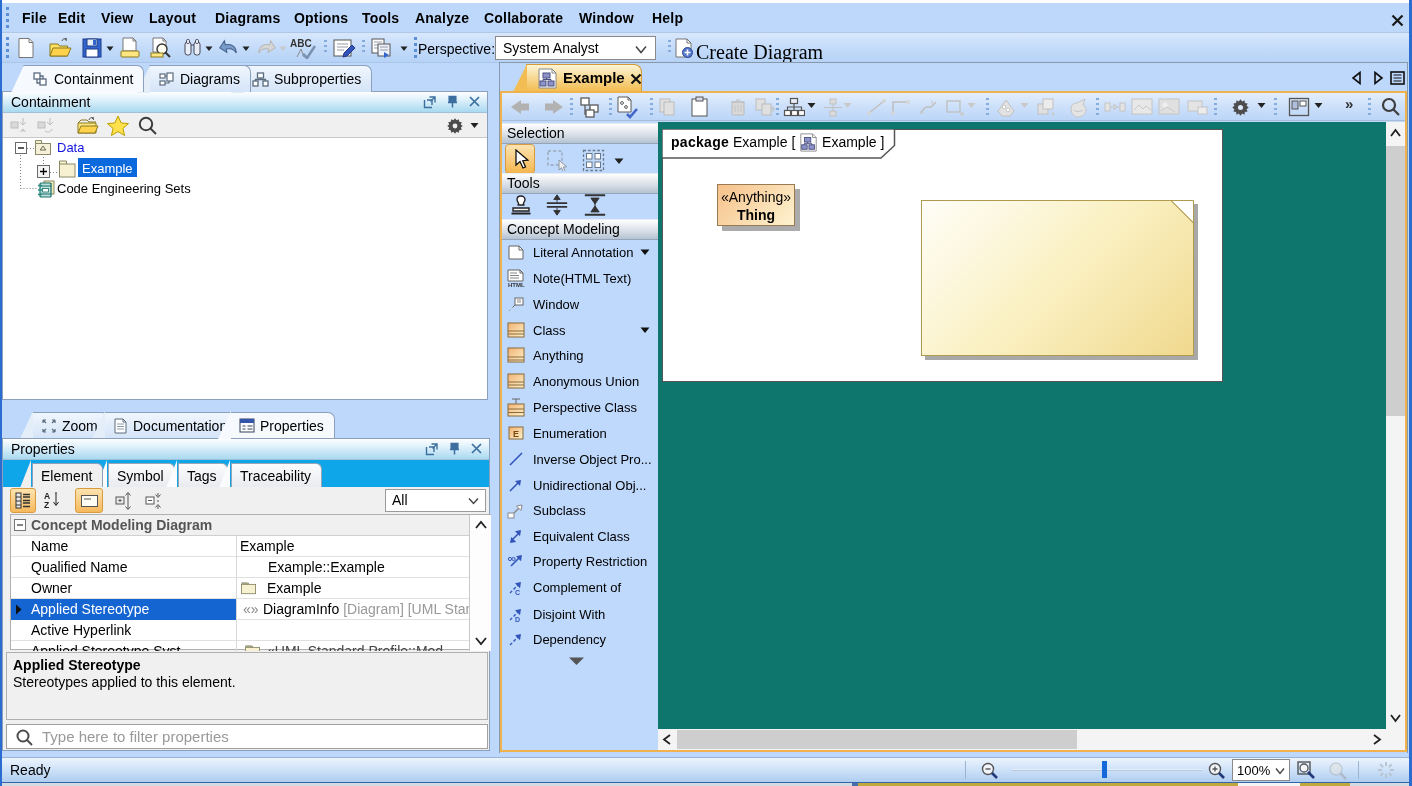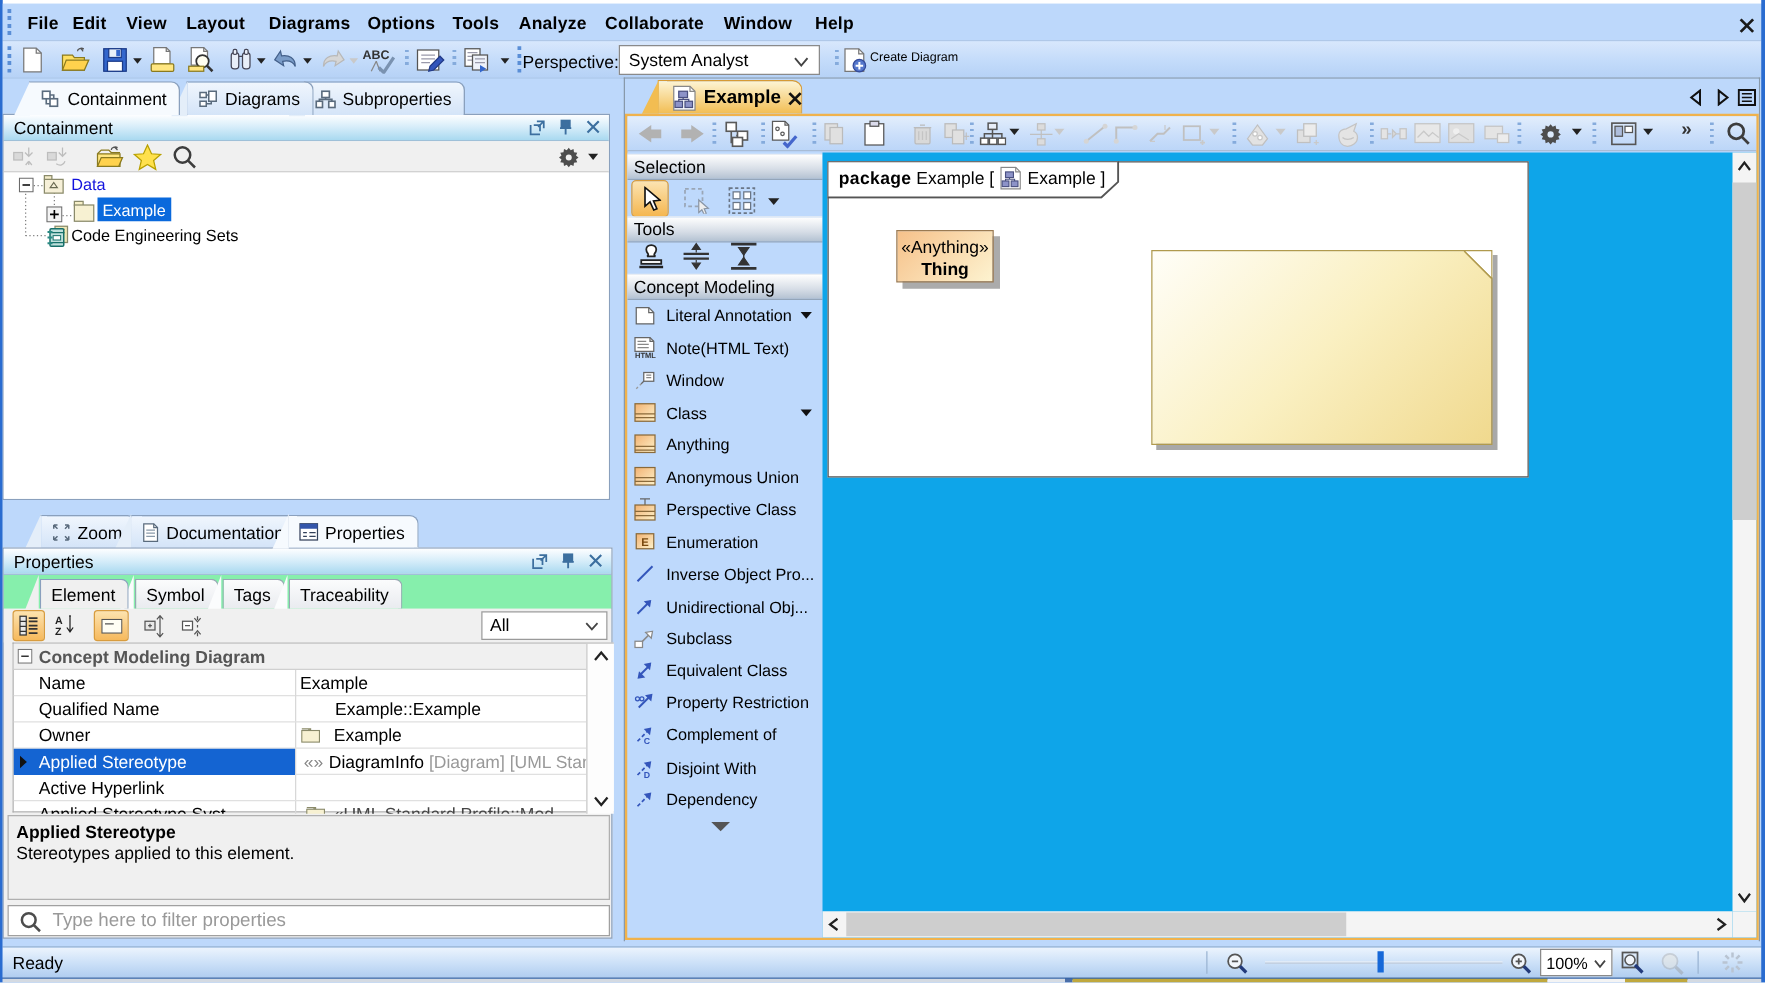--- a/index.html
+++ b/index.html
@@ -33,21 +33,21 @@
 
 #bottomtabs { left:2px; top:411px; width:494px; height:28px; }
 #props-panel { left:2px; top:438px; width:488px; height:313px; border:1px solid #8aa0bd; background:#f0f0f0; }
 
 
 #docarea { left:499px; top:62px; width:909px; height:691px; border-top:1px solid #8899aa; border-left:1px solid #8899aa; border-right:1px solid #8899aa; background:#bdd8fb; }
 #doctabs { position:absolute; left:0; top:0; width:907px; height:28px; background:#bdd8fb; }
 #docwin { position:absolute; left:0; top:28px; width:907px; height:661px; border:2px solid #f0b24c; background:#bed9fc; }
 #doctoolbar { position:absolute; left:0; top:0; width:903px; height:28px; background:linear-gradient(to bottom,#e3eefc 0%,#cbdffa 55%,#bcd6f8 100%); border-bottom:1px solid #a8bcd6; }
 #palette { position:absolute; left:0; top:29px; width:156px; bottom:0; background:#bed9fc; }
-#canvas { position:absolute; left:156px; top:29px; right:0; bottom:0; background:#0ea5e9;padding-left:19px; }
+#canvas { position:absolute; left:156px; top:29px; right:0; bottom:0; background:#0f766e;padding-left:19px; }
 .sechdr { position:absolute; left:0; right:0; height:21px; background:linear-gradient(to bottom,#fefefe 0%,#d6dde6 60%,#b4c2d2 100%); border-top:1px solid #e8edf4; border-bottom:1px solid #93a5ba; font-size:14px; padding-left:5px; padding-top:1px; }
 .palitem { position:absolute; left:5px; height:26px; display:flex; align-items:center; gap:8px; font-size:13px; }
 
 
 #statusbar { left:2px; top:757px; width:1407px; height:25px; background:linear-gradient(to bottom,#ecf4fd 0%,#cde1f8 50%,#b0cdf0 100%); border-top:1px solid #98b4d4; font-size:14px; }
 #bottombar { left:0; top:782px; width:1412px; height:4px; background:#d8dfe8; }
 
 
 .sep-dots { position:absolute; width:3px; background-image:repeating-linear-gradient(to bottom,#85abdc 0 2px, transparent 2px 5px); }
 .vline { position:absolute; width:1px; background:#9cb2cc; }
@@ -160,21 +160,21 @@
           <path d="M1 1.5 L6 7.5 L11 1.5" fill="none" stroke="#444" stroke-width="1.5"></path>
         </svg>
     </div>
     <div class="sep-dots" style="left:666px;top:7px;bottom:7px;"></div>
     <svg class="abs" style="left:671px;top:4px;" width="22" height="22" viewBox="0 0 22 22">
         <path d="M3 2 h11 l4 4 v14 h-15 z" fill="#fff" stroke="#777"></path>
         <path d="M14 2 v4 h4" fill="none" stroke="#777"></path>
         <circle cx="14.5" cy="15.5" r="5" fill="#5577cc" stroke="#334a99"></circle>
         <path d="M14.5 12.5 v6 M11.5 15.5 h6" stroke="#fff" stroke-width="1.6"></path>
       </svg>
-    <span class="abs" style="left:694px;top:8px;font-size:10px;">Create Diagram</span>
+    <span class="abs" style="left:694px;top:8px;font-size:20px;font-family:Liberation Serif, serif;">Create Diagram</span>
   </div>
   <div class="abs" id="lefttabs">
     <div class="ptab active" style="left:21px; top:2px;">
         <div class="slant" style="border-bottom-color:#f6fafe;"></div>
       <svg width="17" height="17" viewBox="0 0 17 17">
           <g fill="none" stroke="#5a6b7d" stroke-width="1.3">
             <rect x="2" y="2" width="6" height="6" fill="#fff"></rect>
             <rect x="8" y="8" width="6" height="6" fill="#fff"></rect>
             <path d="M5 8 v4 h3 M8 5 h3 v3"></path>
           </g>
@@ -347,21 +347,21 @@
             <g stroke="#3c6f9f" stroke-width="1.5" fill="#3c6f9f">
               <rect x="2.2" y="1.5" width="6.6" height="5.5" fill="#3c6f9f"></rect>
               <path d="M1 7.5 h9 M5.5 7.5 v5"></path>
             </g>
           </svg>
         <svg width="13" height="13" viewBox="0 0 13 13">
             <path d="M2 2 L11 11 M11 2 L2 11" stroke="#3c6f9f" stroke-width="1.7" fill="none"></path>
           </svg>
       </div>
     </div>
-    <div class="abs" style="left:0;top:21px;right:0;height:27px;background:#86efac;">
+    <div class="abs" style="left:0;top:21px;right:0;height:27px;background:#0ea5e9;">
       <div class="ptab active" style="left:29px;top:3px;height:24px;background:#f0f0f0;border-radius:0 6px 0 0;">
           <div class="slant" style="border-bottom-color:#f0f0f0;border-left-width:11px;"></div>
           <span>Element</span>
         </div>
       <div class="ptab" style="left:105px;top:3px;height:24px;background:linear-gradient(to bottom,#fbfcfd,#e9ebef);border-radius:0 6px 0 0;border-color:#9aa6b4;">
           <div class="slant" style="border-bottom-color:#fbfcfd;border-left-width:11px;"></div>
           <span>Symbol</span>
         </div>
       <div class="ptab" style="left:175px;top:3px;height:24px;background:linear-gradient(to bottom,#fbfcfd,#e9ebef);border-radius:0 6px 0 0;border-color:#9aa6b4;">
           <div class="slant" style="border-bottom-color:#fbfcfd;border-left-width:11px;"></div>

